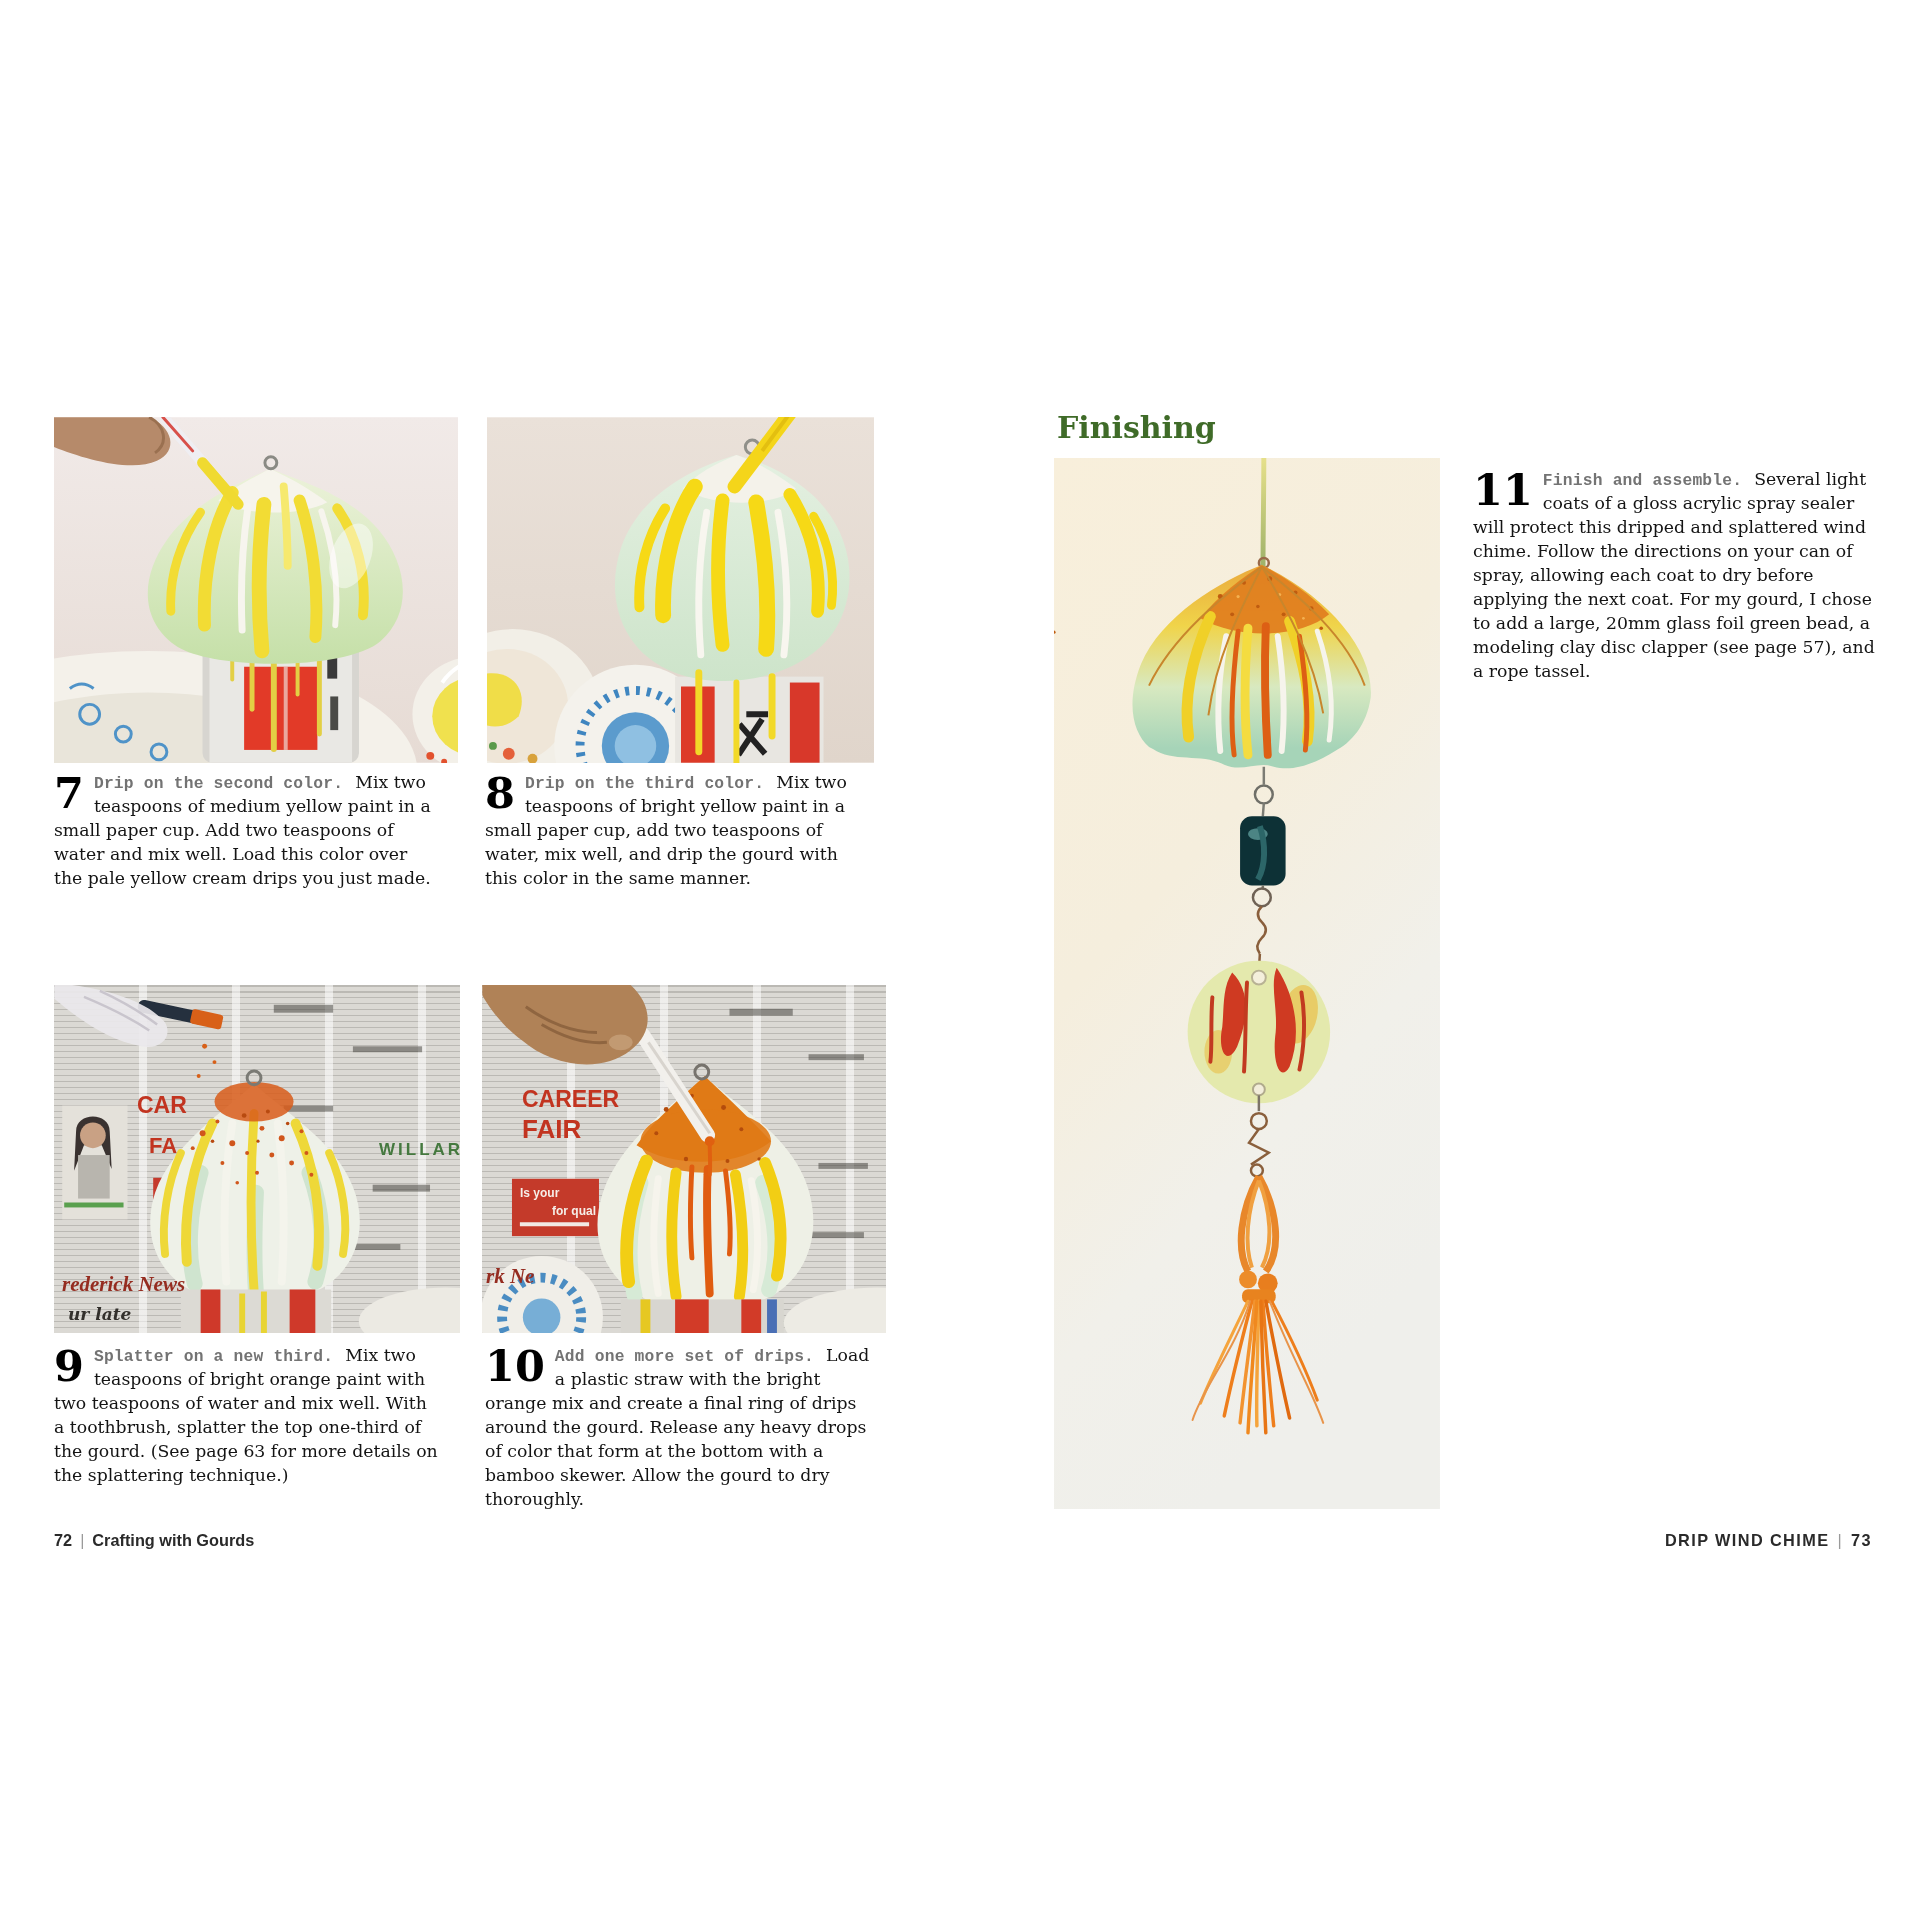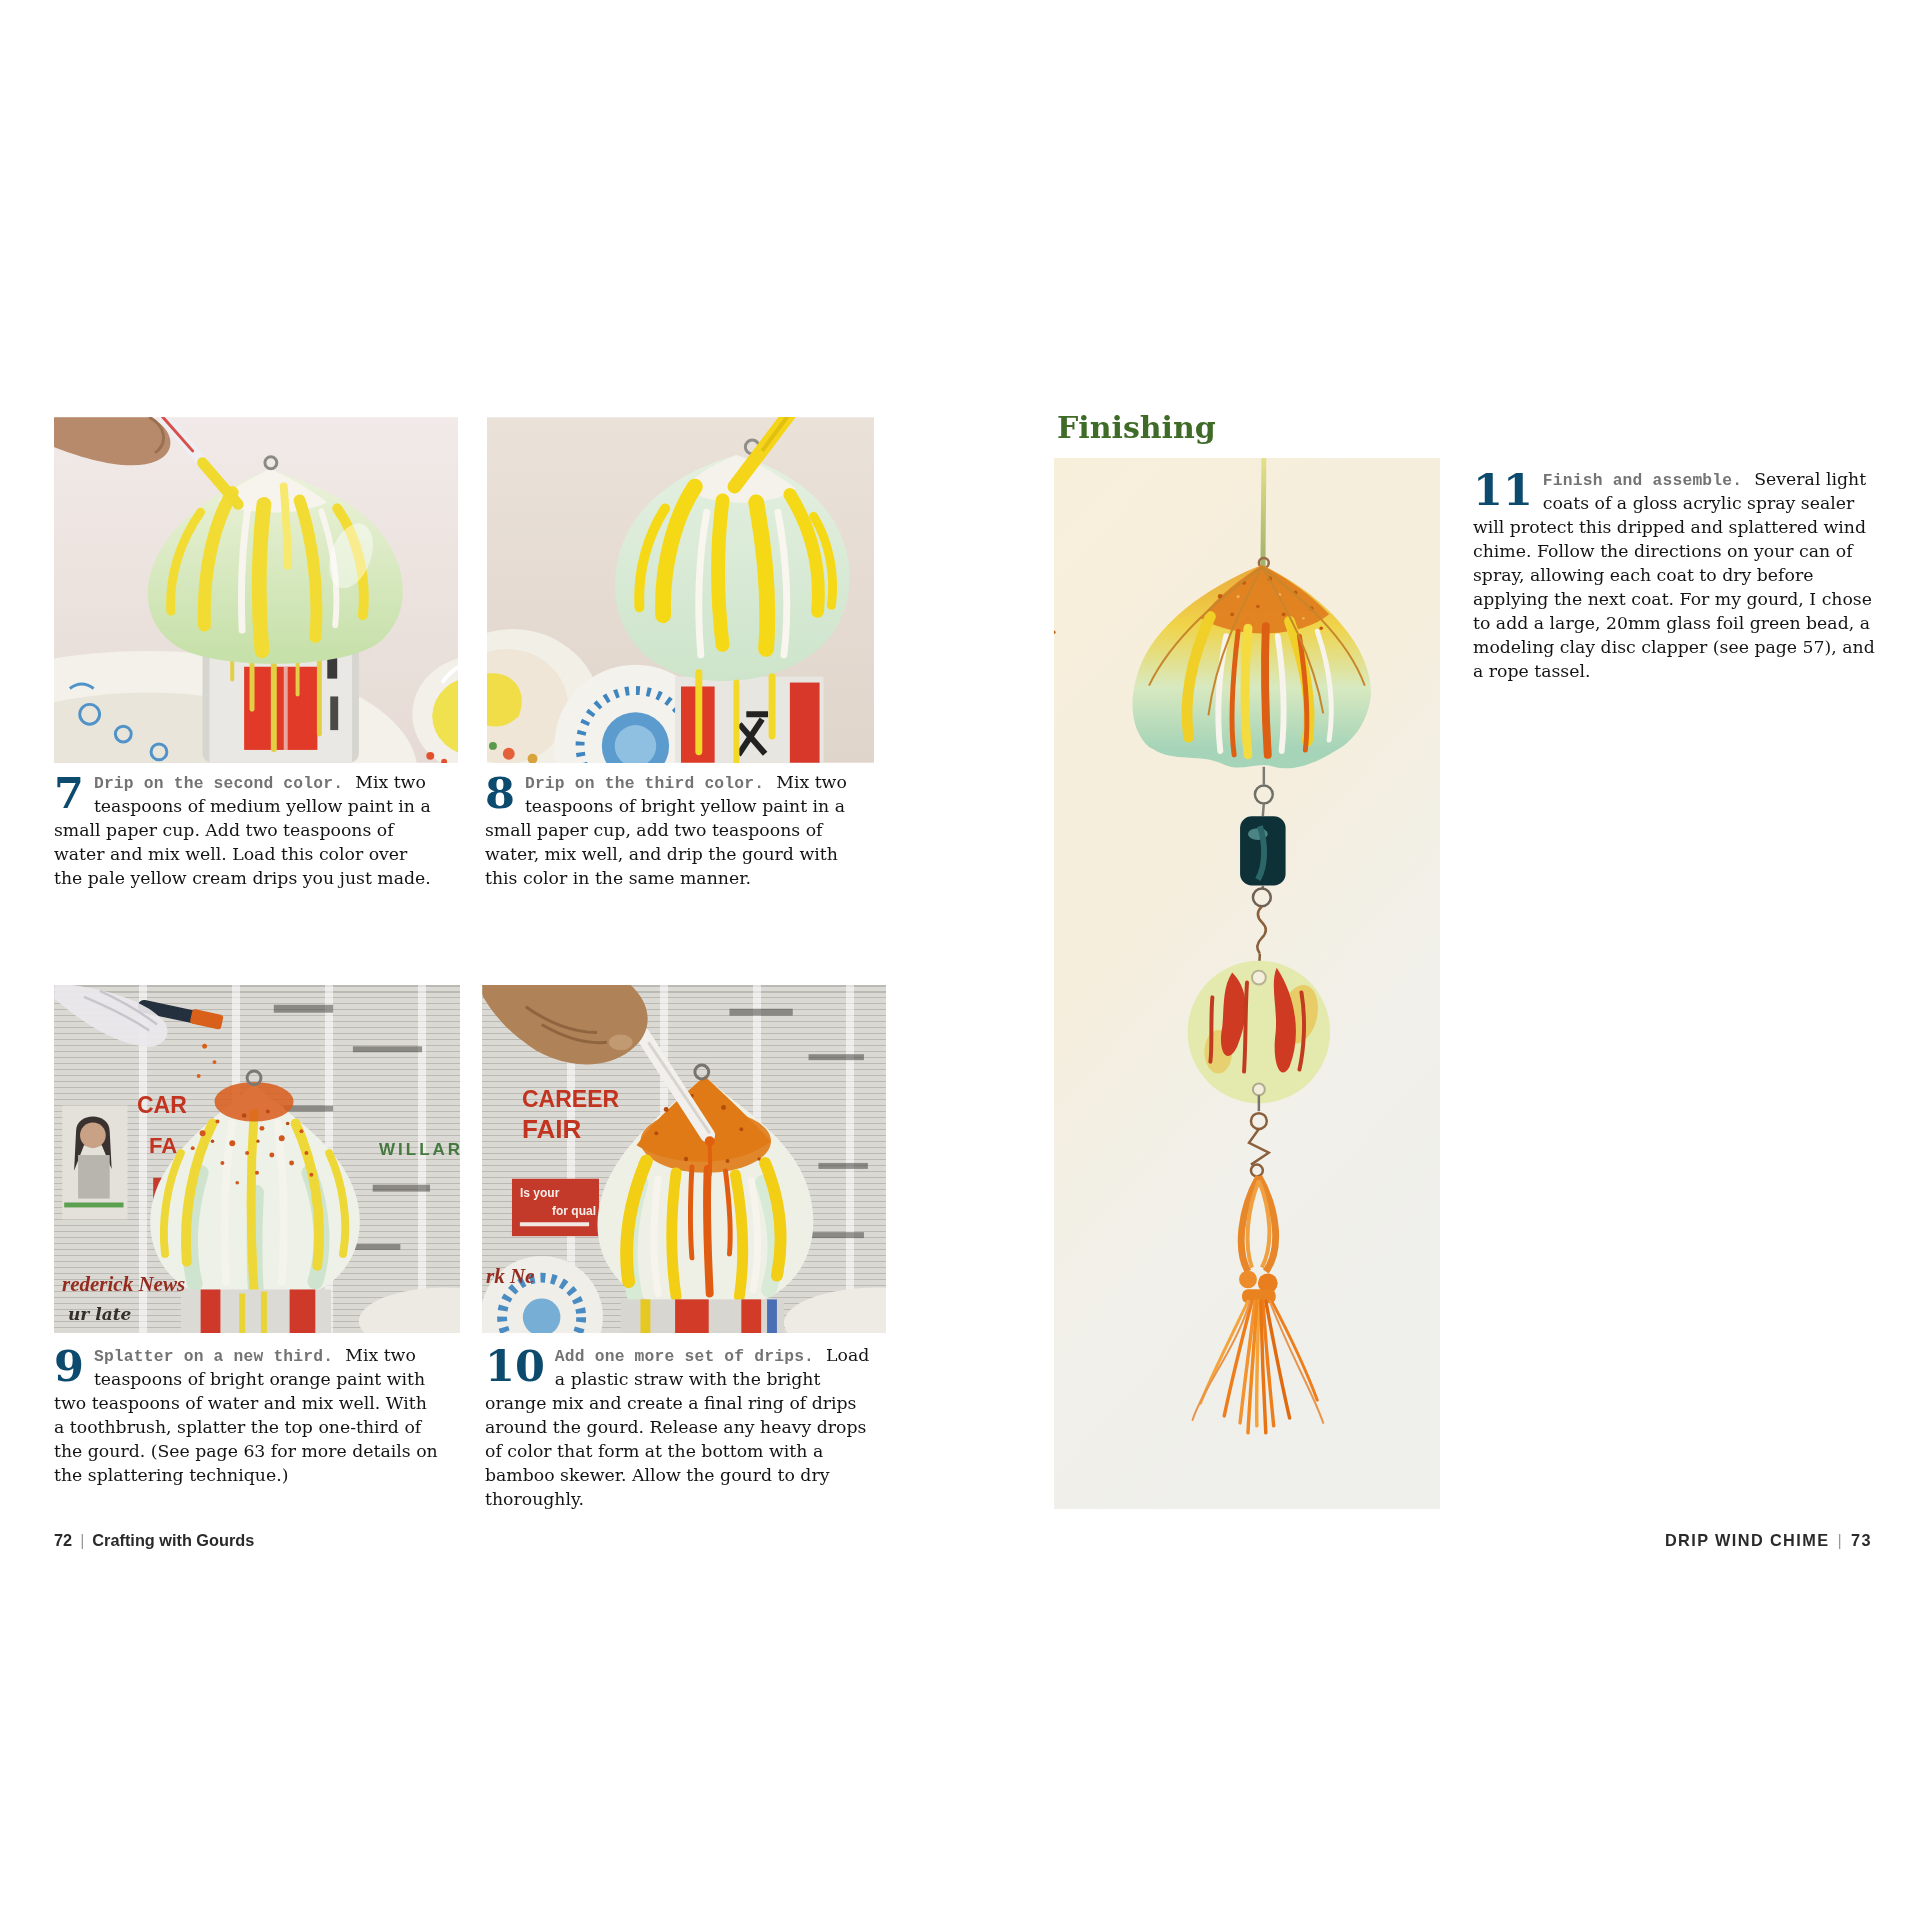--- a/index.html
+++ b/index.html
@@ -9,21 +9,21 @@
   .photo{position:absolute;overflow:hidden;}
   .photo svg{position:absolute;left:0;top:0;}
   
   .newsprint{
     background-color:#dbd9d4;
     background-image:
       repeating-linear-gradient(90deg, rgba(255,255,255,0) 0 85px, rgba(255,255,255,.55) 85px 93px),
       repeating-linear-gradient(180deg, rgba(96,94,88,.26) 0 1.5px, rgba(0,0,0,0) 1.5px 6px);
   }
   .step{font-size:17.3px;line-height:1.38;color:#141414;text-align:left;}
-  .step .num{float:left;font-weight:bold;color:#0c4a6e;font-size:43px;line-height:.82;
+  .step .num{float:left;font-weight:bold;color:#000000;font-size:43px;line-height:.82;
              margin:5px 10px 0 0;font-family:"DejaVu Serif",serif;}
   .step .lead{font-family:Liberation Mono, monospace;font-weight:700;
               font-size:16.3px;letter-spacing:0.2px;margin-right:12px;color:#737373;}
   .footer{font-family:"Liberation Sans","DejaVu Sans",sans-serif;font-weight:700;
           font-size:16.3px;color:#2a2a2a;white-space:nowrap;}
   .footer .sep{font-weight:400;color:#9a9a9a;padding:0 8px;}
   .footer.right{letter-spacing:1.4px;}
   .section-heading{font-family:"DejaVu Serif",serif;font-weight:bold;font-size:30px;
                    color:#3f6b28;}
   .ovl{position:absolute;z-index:3;font-family:"Liberation Sans","DejaVu Sans",sans-serif;

